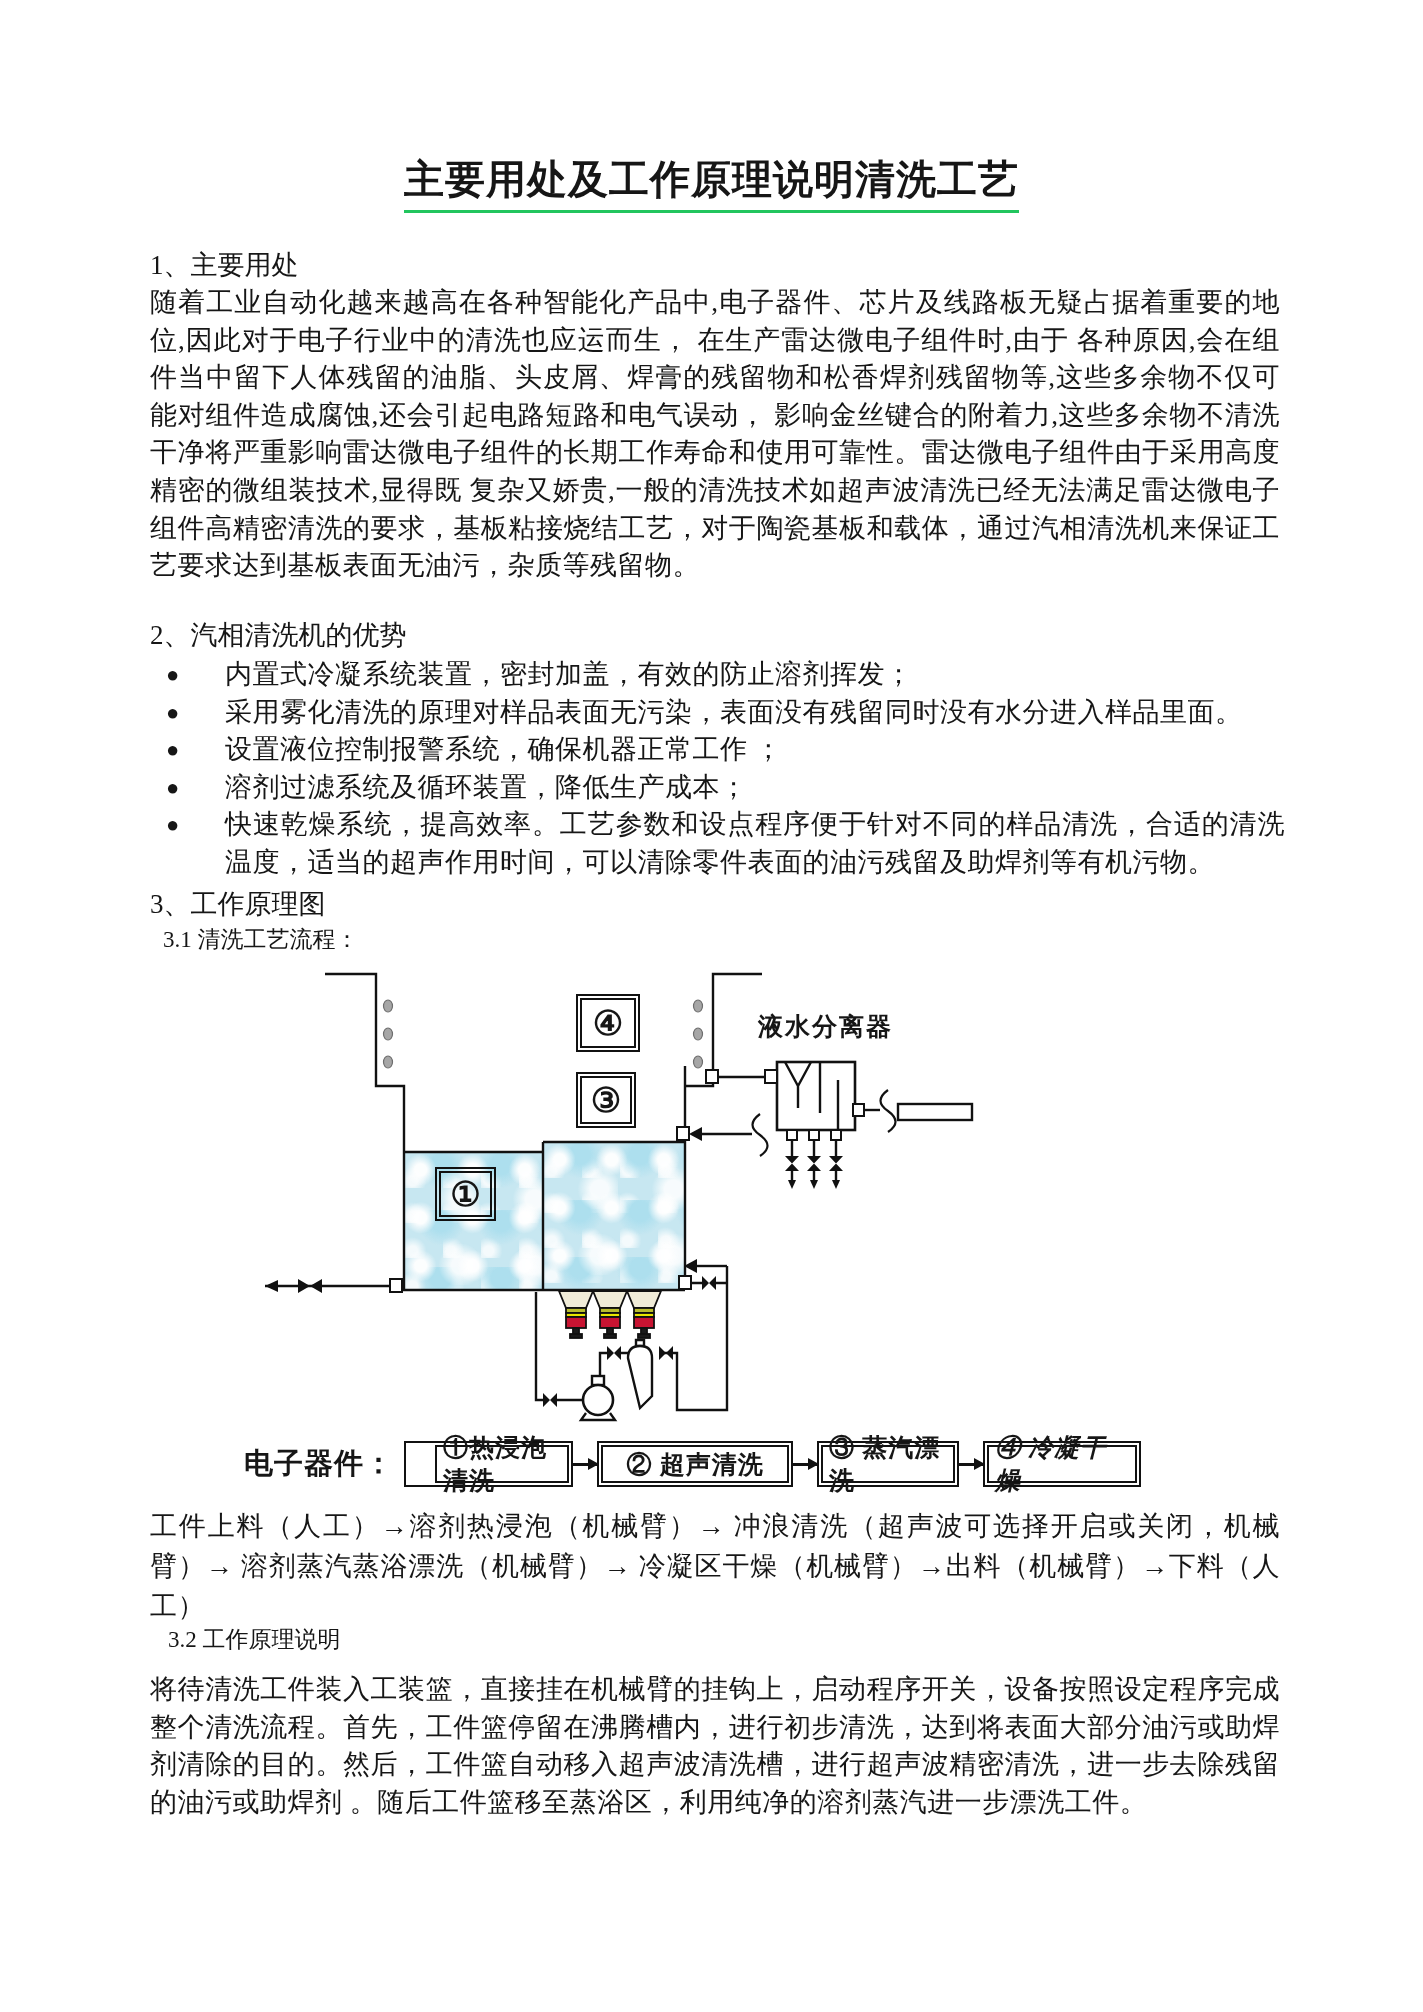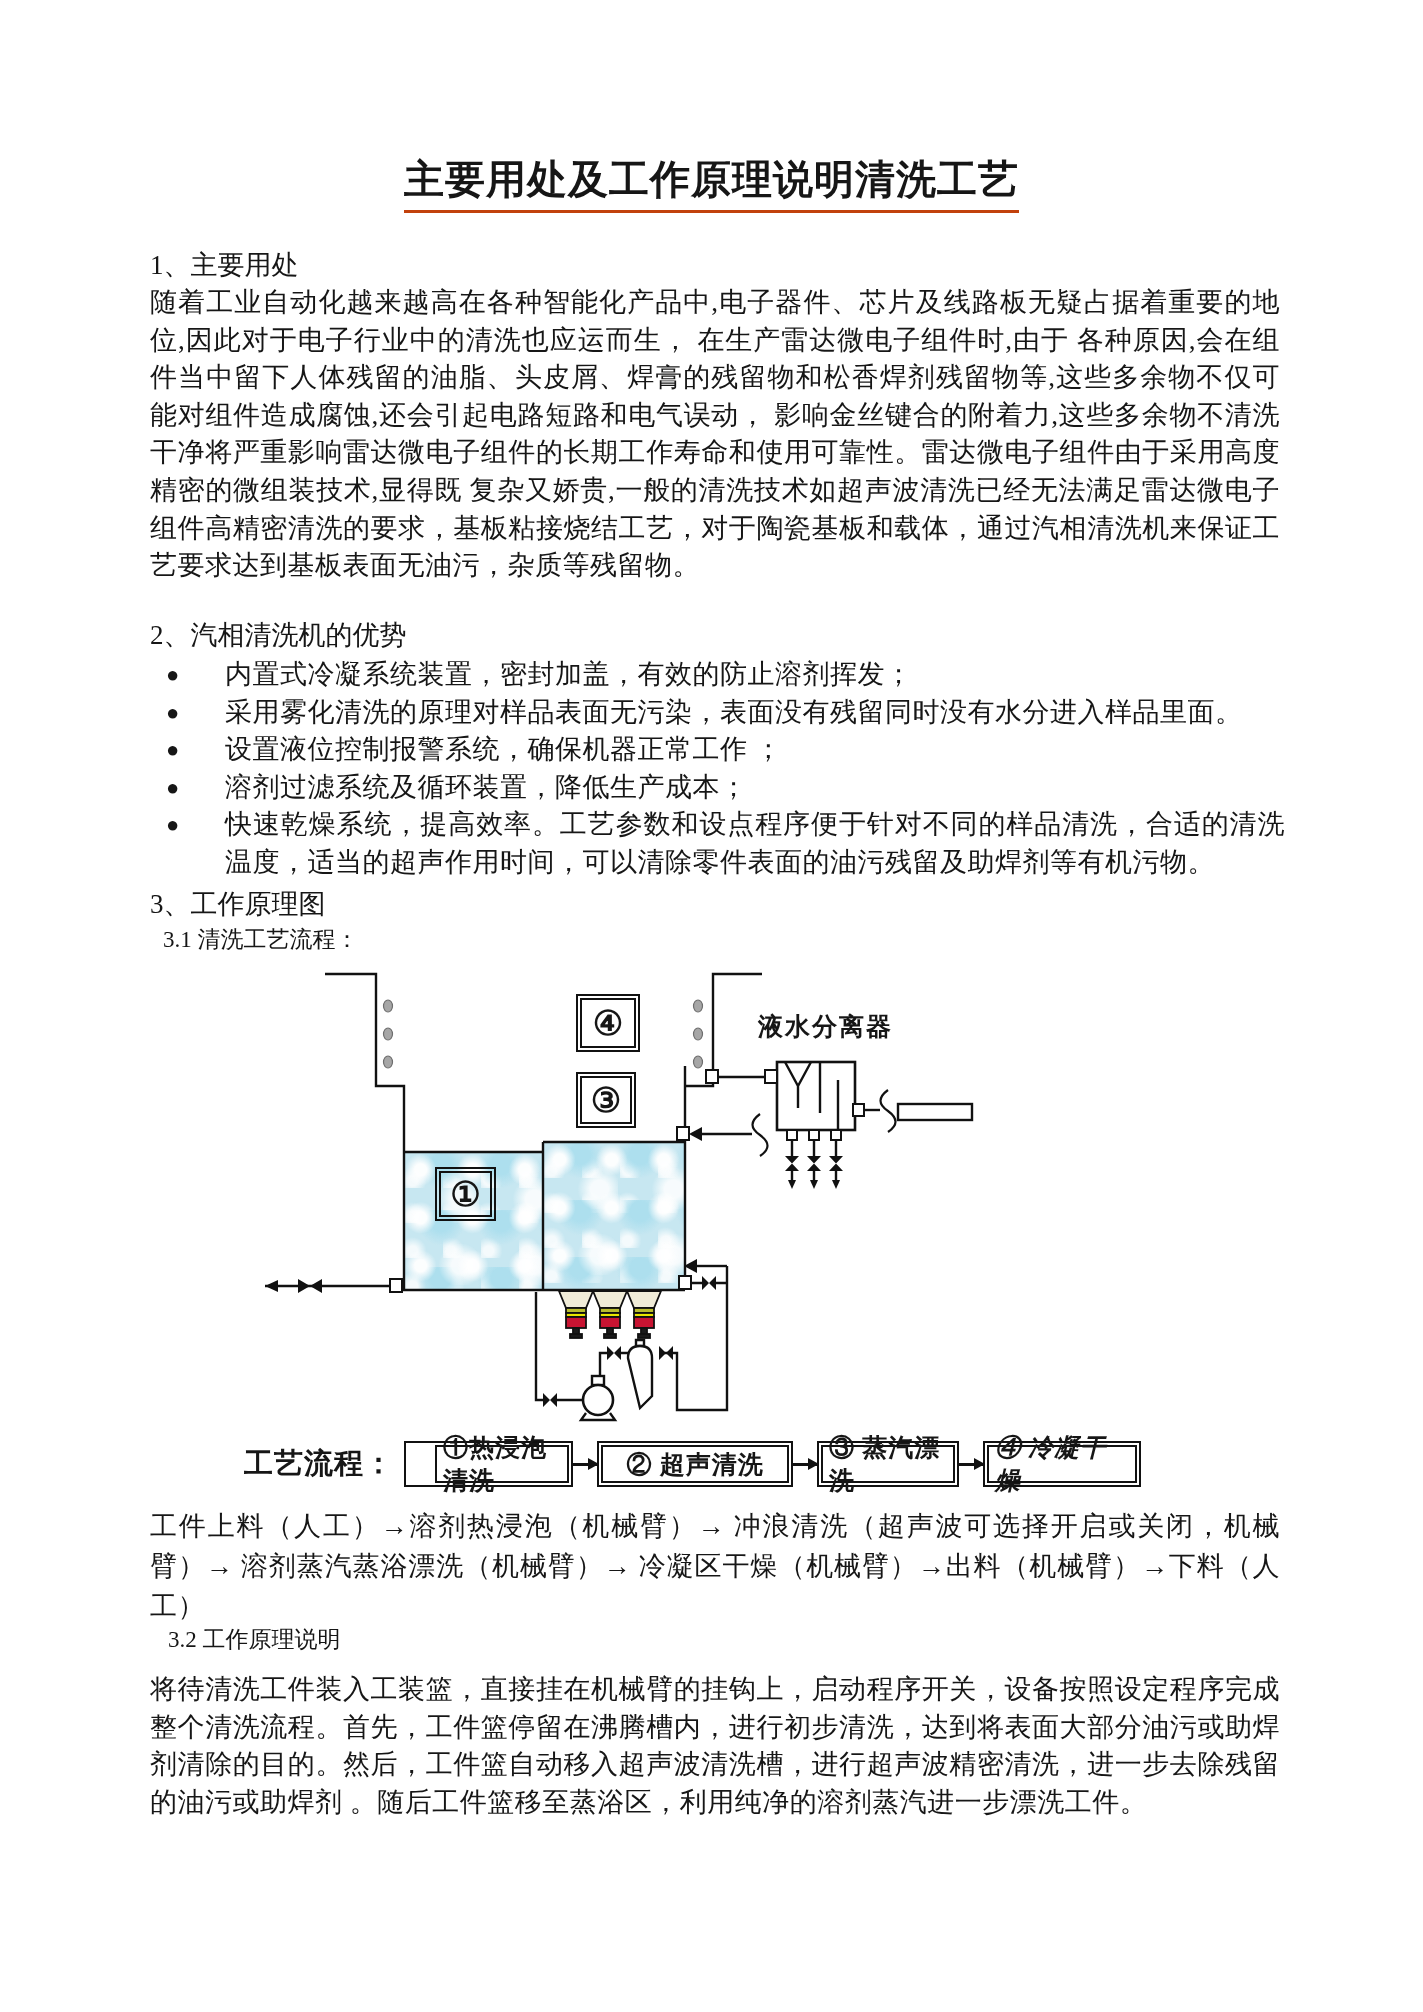--- a/index.html
+++ b/index.html
@@ -14,21 +14,21 @@
     overflow:hidden;
   }
   .abs { position:absolute; }
   .title {
     top:152px; left:0; width:100%;
     text-align:center;
     font-size:40px; font-weight:bold;
   }
   .title span {
     display:inline-block;
-    border-bottom:3px solid #c2410c;
+    border-bottom:3px solid #22c55e;
     padding-bottom:3px;
     letter-spacing:1px;
   }
   .h1line { font-size:27px; }
   .para {
     left:150px; width:1130px;
     font-size:27px; line-height:37.6px;
     text-align:justify;
     letter-spacing:0.5px;
   }
@@ -271,21 +271,21 @@
       <div class="in">③</div>
     </div>
     <div class="dbx" style="left:195px; top:209px; width:61px; height:54px;">
       <div class="in">①</div>
     </div>
 
     <div class="seplabel" style="left:518px; top:52px;">液水分离器</div>
   </div>
 
   <div class="abs flowrow">
-    <span class="flowlabel">工艺流程：</span>
+    <span class="flowlabel">电子器件：</span>
     <div class="fbox fb1">
         <div class="in">①热浸泡清洗</div>
       </div>
     <span class="farrow"></span>
     <div class="fbox fb2">
         <div class="in">② 超声清洗</div>
       </div>
     <span class="farrow"></span>
     <div class="fbox fb3">
         <div class="in">③ 蒸汽漂洗</div>

